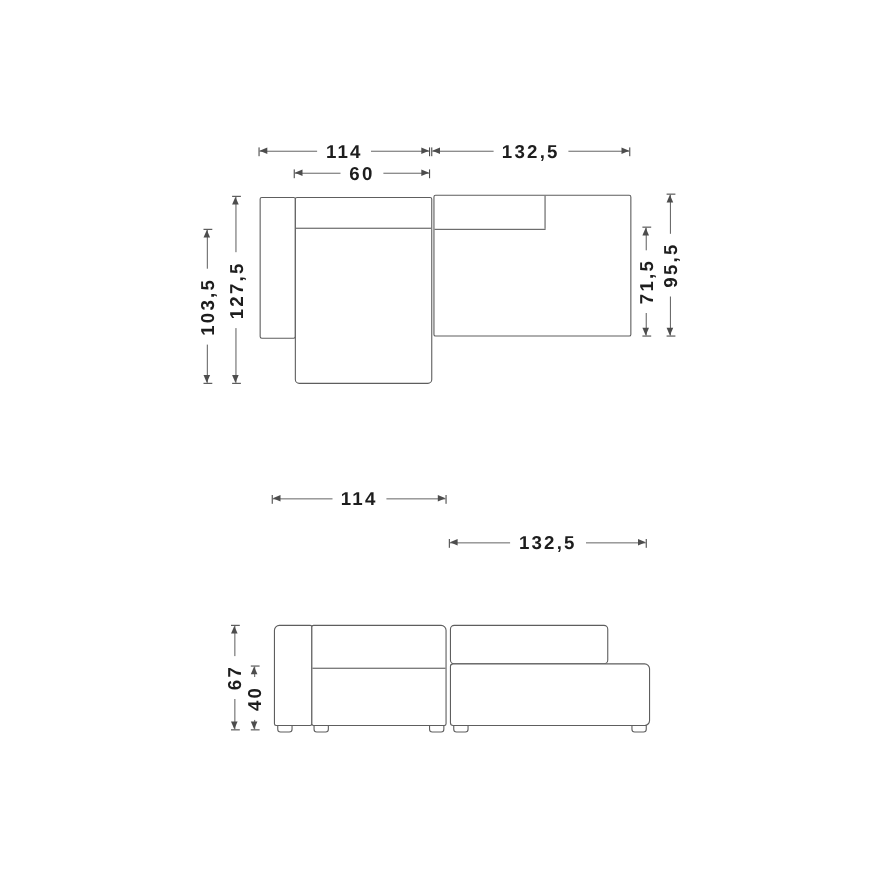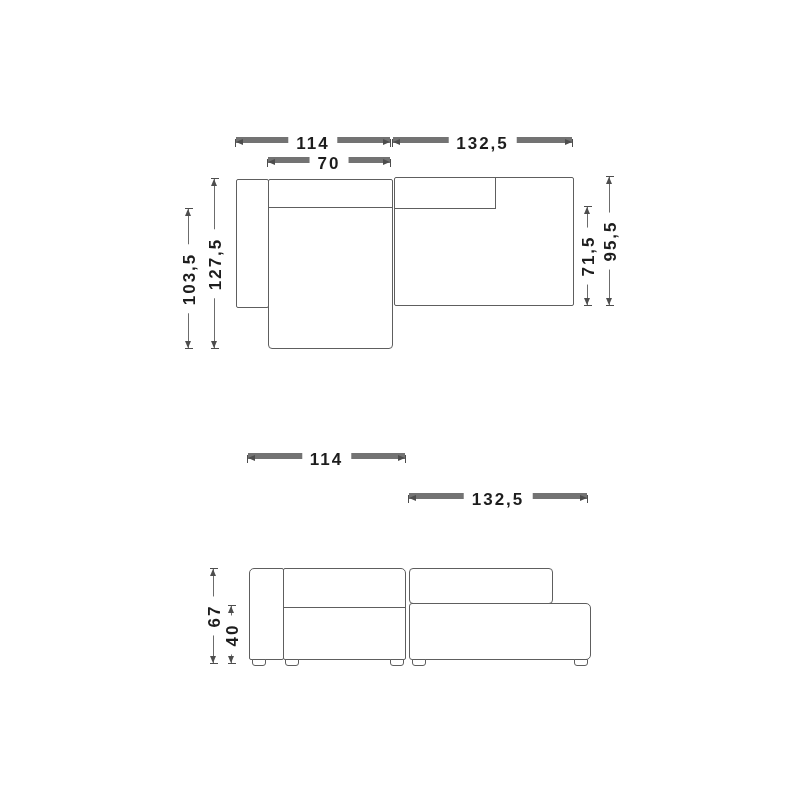--- a/index.html
+++ b/index.html
@@ -6,21 +6,21 @@
   .canvas{
     position:relative;width:800px;height:800px;background:#ffffff;overflow:hidden;
     font-family:"Liberation Sans", sans-serif;
   }
   
   .shape{position:absolute;box-sizing:border-box;background:#ffffff;border:1px solid #5e5e5e;}
   .hline{position:absolute;height:0;border-top:1px solid #5e5e5e;}
   .vline{position:absolute;width:0;border-left:1px solid #5e5e5e;}
   
   .dim{position:absolute;}
-  .dim-h{height:0;border-top:6px solid #737373;}
+  .dim-h{height:0;border-top:1px solid #737373;}
   .dim-v{width:0;border-left:1px solid #6c6c6c;}
   .dim i{display:block;}
   .dim-h .tick{position:absolute;top:-4px;width:1px;height:8px;background:#4d4d4d;}
   .t-l{left:-1px;} .t-r{right:-1px;}
   .dim-h .arr{position:absolute;top:-4px;width:0;height:0;border-top:3.5px solid transparent;border-bottom:3.5px solid transparent;}
   .a-l{left:0;border-right:7px solid #4d4d4d;}
   .a-r{right:0;border-left:7px solid #4d4d4d;}
   .dim-v .tick{position:absolute;left:-4px;height:1px;width:8px;background:#4d4d4d;}
   .t-t{top:-1px;} .t-b{bottom:-1px;}
   .dim-v .arr{position:absolute;left:-4px;width:0;height:0;border-left:3.5px solid transparent;border-right:3.5px solid transparent;}
@@ -61,21 +61,21 @@
       <i class="arr a-l"></i>
       <i class="arr a-r"></i>
       <i class="tick t-r"></i>
       <span class="lbl">132,5</span>
     </div>
     <div class="dim dim-h" style="left:268px;top:157px;width:122px;">
       <i class="tick t-l"></i>
       <i class="arr a-l"></i>
       <i class="arr a-r"></i>
       <i class="tick t-r"></i>
-      <span class="lbl">70</span>
+      <span class="lbl">60</span>
     </div>
 
     <div class="dim dim-v" style="left:188px;top:209px;height:139px;">
       <i class="tick t-t"></i>
       <i class="arr a-t"></i>
       <i class="arr a-b"></i>
       <i class="tick t-b"></i>
       <span class="lbl">103,5</span>
     </div>
     <div class="dim dim-v" style="left:214px;top:179px;height:169px;">

